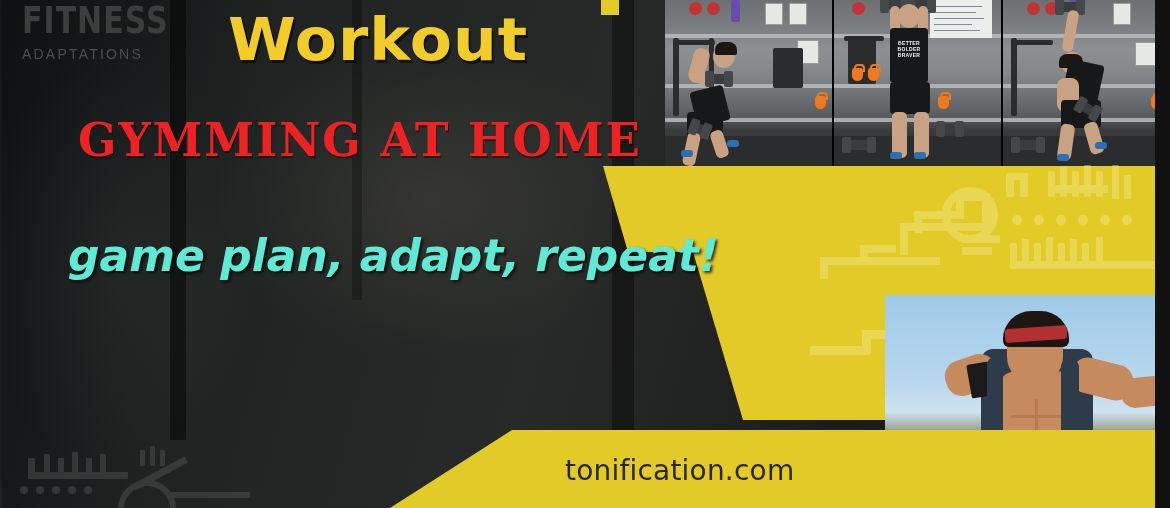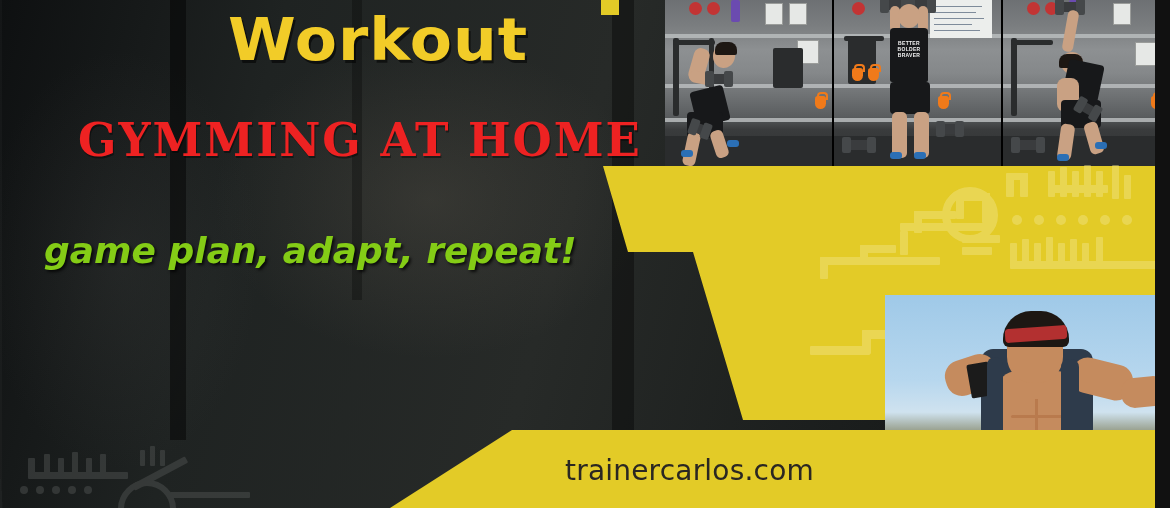--- a/index.html
+++ b/index.html
@@ -132,24 +132,24 @@
     text-shadow:1px 2px 0 rgba(0,0,0,.4);
   }
   .execute{
     position:absolute;left:205px;top:178px;
     font-family:"DejaVu Sans",sans-serif;
     font-style:italic;font-weight:bold;font-size:38px;
     color:#ffffff;
     text-shadow:2px 2px 3px rgba(0,0,0,.75);
   }
   .gameplan{
-    position:absolute;left:44px;top:230px;
+    position:absolute;left:68px;top:230px;
     font-family:"DejaVu Sans",sans-serif;
-    font-style:italic;font-weight:bold;font-size:36px;
-    color:#84cc16;
+    font-style:italic;font-weight:bold;font-size:44px;
+    color:#5eead4;
     text-shadow:2px 2px 3px rgba(0,0,0,.75);
   }
 
   
   .keys-box{
     position:absolute;left:32px;top:294px;width:772px;height:142px;
     background:#3f44c8;
     border:7px solid #0b0b0d;
     box-sizing:border-box;
     box-shadow:0 0 0 2px rgba(0,0,0,.6);
@@ -193,20 +193,24 @@
     <div style="left:58px;top:44px;width:8px;height:8px;border-radius:50%;"></div>
     <div style="left:74px;top:44px;width:8px;height:8px;border-radius:50%;"></div>
     <div style="left:120px;top:28px;width:60px;height:7px;transform:rotate(-28deg);"></div>
     <div style="left:108px;top:38px;width:46px;height:46px;border-radius:50%;background:none;border:6px solid #4e5150;"></div>
     <div style="left:130px;top:8px;width:5px;height:16px;"></div>
     <div style="left:140px;top:4px;width:5px;height:20px;"></div>
     <div style="left:150px;top:8px;width:5px;height:16px;"></div>
     <div style="left:160px;top:50px;width:80px;height:6px;"></div>
   </div>
 
+  <div class="logo">
+    <div class="logo-main">FITNESS</div>
+    <div class="logo-sub">ADAPTATIONS</div>
+  </div>
 
   <div class="photo-strip">
 
     <div class="frame">
       <div class="gym-wall"></div>
       <div class="shelf" style="top:34px;"></div>
       <div class="shelf" style="top:84px;"></div>
       <div class="shelf" style="top:118px;"></div>
       <div class="plate" style="left:24px;top:2px;background:#c23434;"></div>
       <div class="plate" style="left:42px;top:2px;background:#c23434;"></div>
@@ -383,15 +387,15 @@
 
   <div class="yellow-bottom"></div>
 
   <div class="yellow-photo-gap"></div>
 
   <div class="workout">Workout</div>
   <div class="gymming">GYMMING AT HOME</div>
   <div class="gameplan">game plan, adapt, repeat!</div>
 
 
-  <div class="site-url">trainercarlos.com</div>
+  <div class="site-url">tonification.com</div>
 
 </div>
 
 </body></html>

